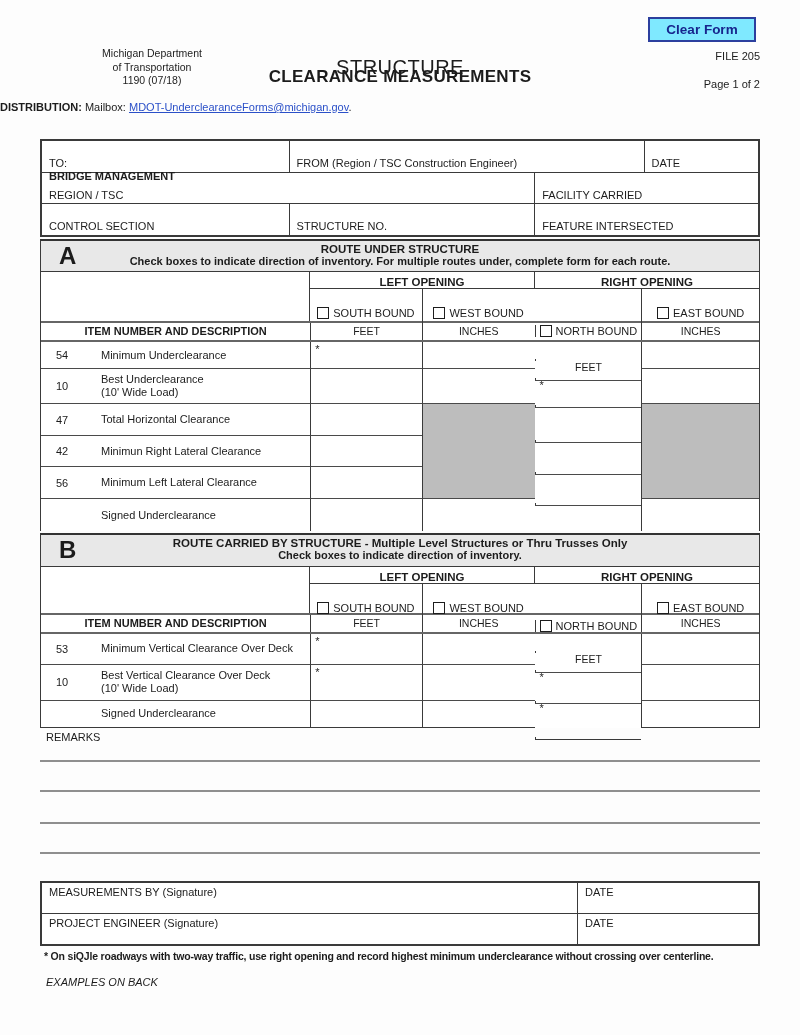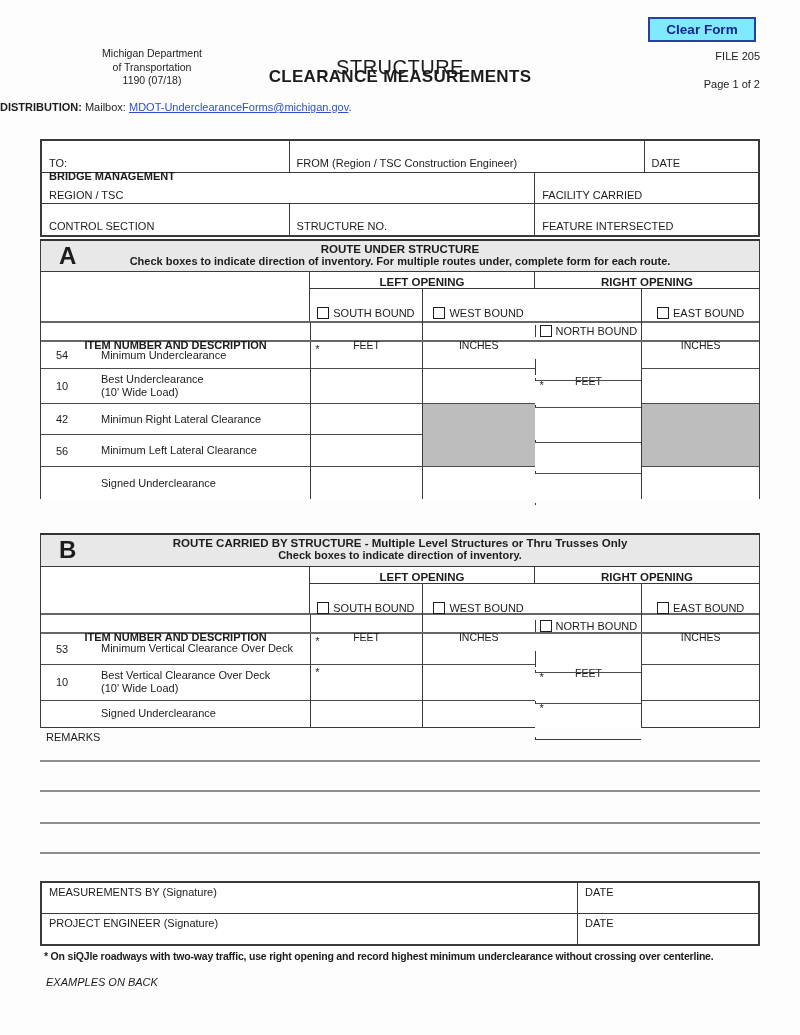--- a/index.html
+++ b/index.html
@@ -54,21 +54,21 @@
   .openhdr + .openhdr { border-left:1.5px solid #3a3a3a; }
   .chkrow  { display:flex; flex:1; }
   .chkcell { display:flex; align-items:center; justify-content:center;
              font-size:11px; box-sizing:border-box; cursor:pointer; }
   .chkcell + .chkcell { border-left:1.5px solid #3a3a3a; }
   .chkbox { width:12px; height:12px; border:1.8px solid #1d1d1d; background:#fff;
             margin-right:4px; display:inline-block; box-sizing:border-box; flex:none; }
 
   .itemhdr { display:flex; height:21px; box-sizing:border-box;
              border-top:2.5px solid #666; border-bottom:2.5px solid #666; }
-  .ih { text-align:center; font-size:10.5px; padding-top:16px; box-sizing:border-box; }
+  .ih { text-align:center; font-size:10.5px; padding-top:2px; box-sizing:border-box; }
   .ih.d { font-weight:bold; font-size:11px; }
   .ih + .ih { border-left:1.5px solid #3a3a3a; }
 
   .drow { display:flex; }
   .dc { box-sizing:border-box; border-left:1.5px solid #3a3a3a;
         border-bottom:1.5px solid #4a4a4a; font-size:11px; }
   .dc.desc { border-left:none; display:flex; align-items:center; padding-left:15px; }
   .dc.vc { padding:1px 4px; }
   .dc.gray { background:#bdbdbd; }
   .dc.nb { border-bottom:none; }
@@ -208,20 +208,30 @@
       <div class="dc desc w-desc">
         <span class="rnum">10</span>
         <span class="rdesc"><span>Best Underclearance</span><span class="l2">(10' Wide Load)</span></span>
       </div>
       <div class="dc vc w1"></div>
       <div class="dc vc w2"></div>
       <div class="dc vc w3"></div>
       <div class="dc vc w4"></div>
     </div>
 
+    <div class="drow" style="height:32px">
+      <div class="dc desc w-desc">
+        <span class="rnum">47</span>
+        <span class="rdesc"><span>Total Horizontal Clearance</span><span class="l2"></span></span>
+      </div>
+      <div class="dc vc w1"></div>
+      <div class="dc vc w2 gray nb"></div>
+      <div class="dc vc w3"></div>
+      <div class="dc vc w4 gray nb"></div>
+    </div>
 
     <div class="drow" style="height:31px">
       <div class="dc desc w-desc">
         <span class="rnum">42</span>
         <span class="rdesc"><span>Minimun Right Lateral Clearance</span><span class="l2"></span></span>
       </div>
       <div class="dc vc w1"></div>
       <div class="dc vc w2 gray nb"></div>
       <div class="dc vc w3"></div>
       <div class="dc vc w4 gray nb"></div>

